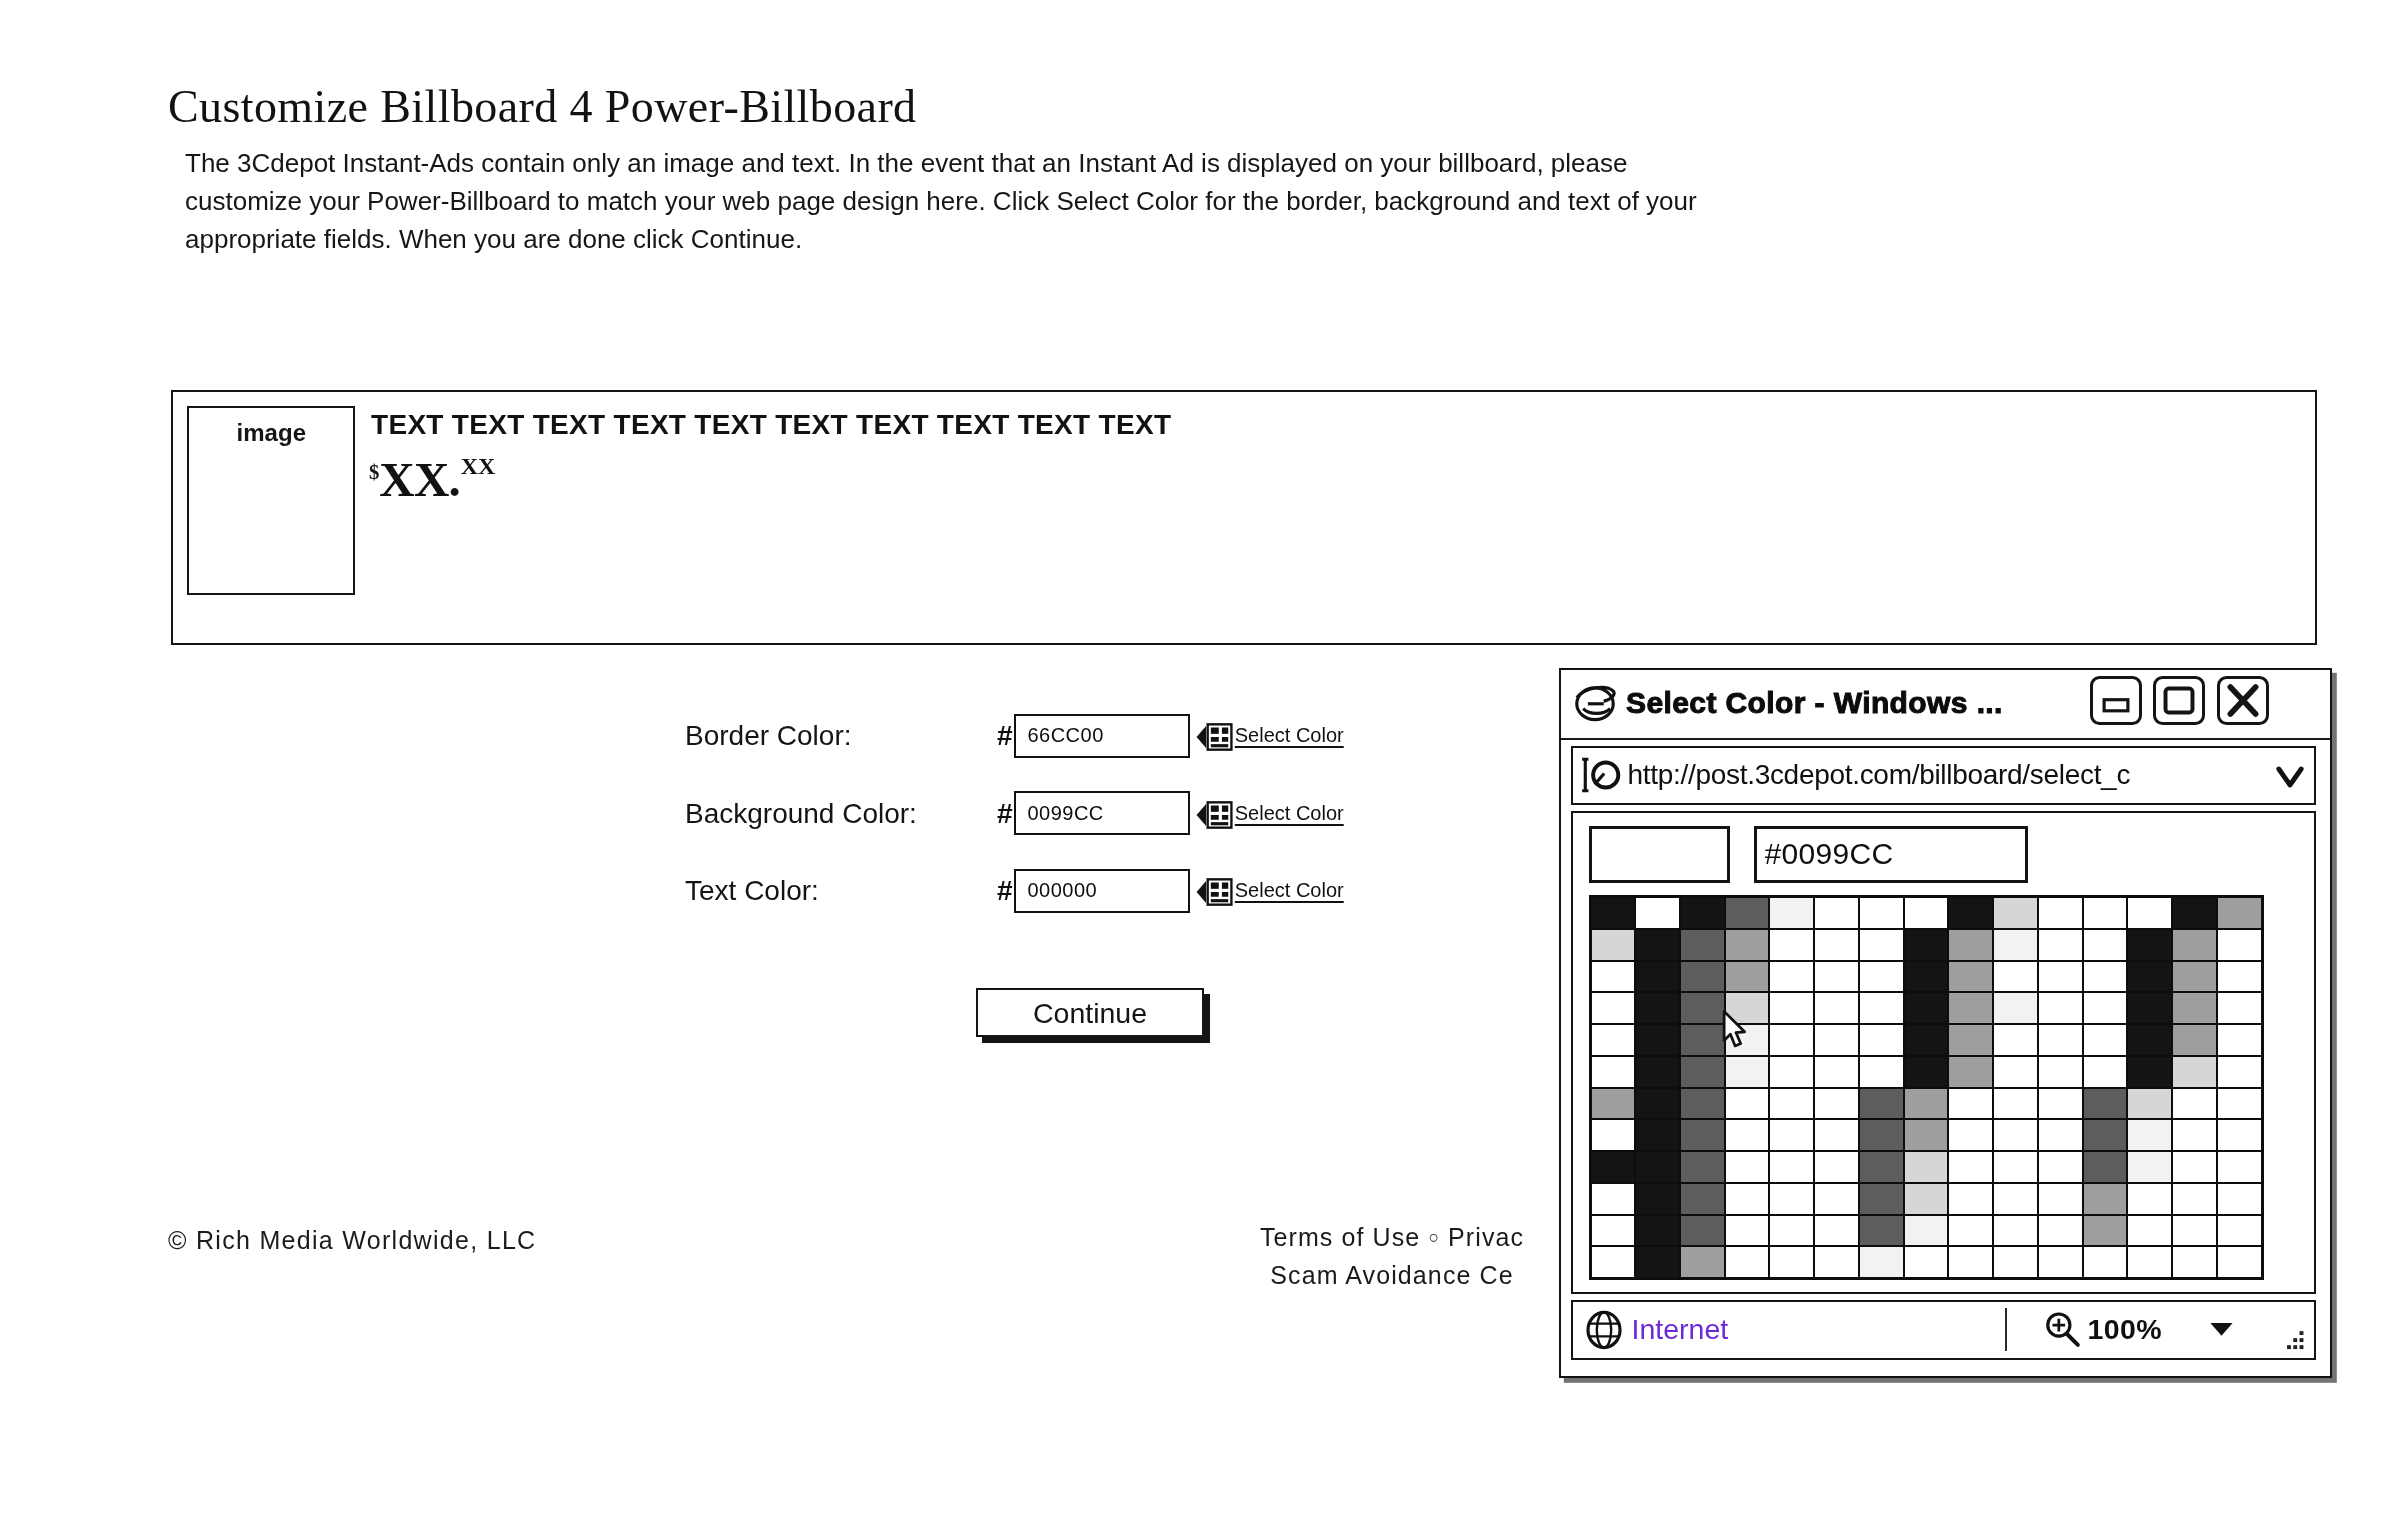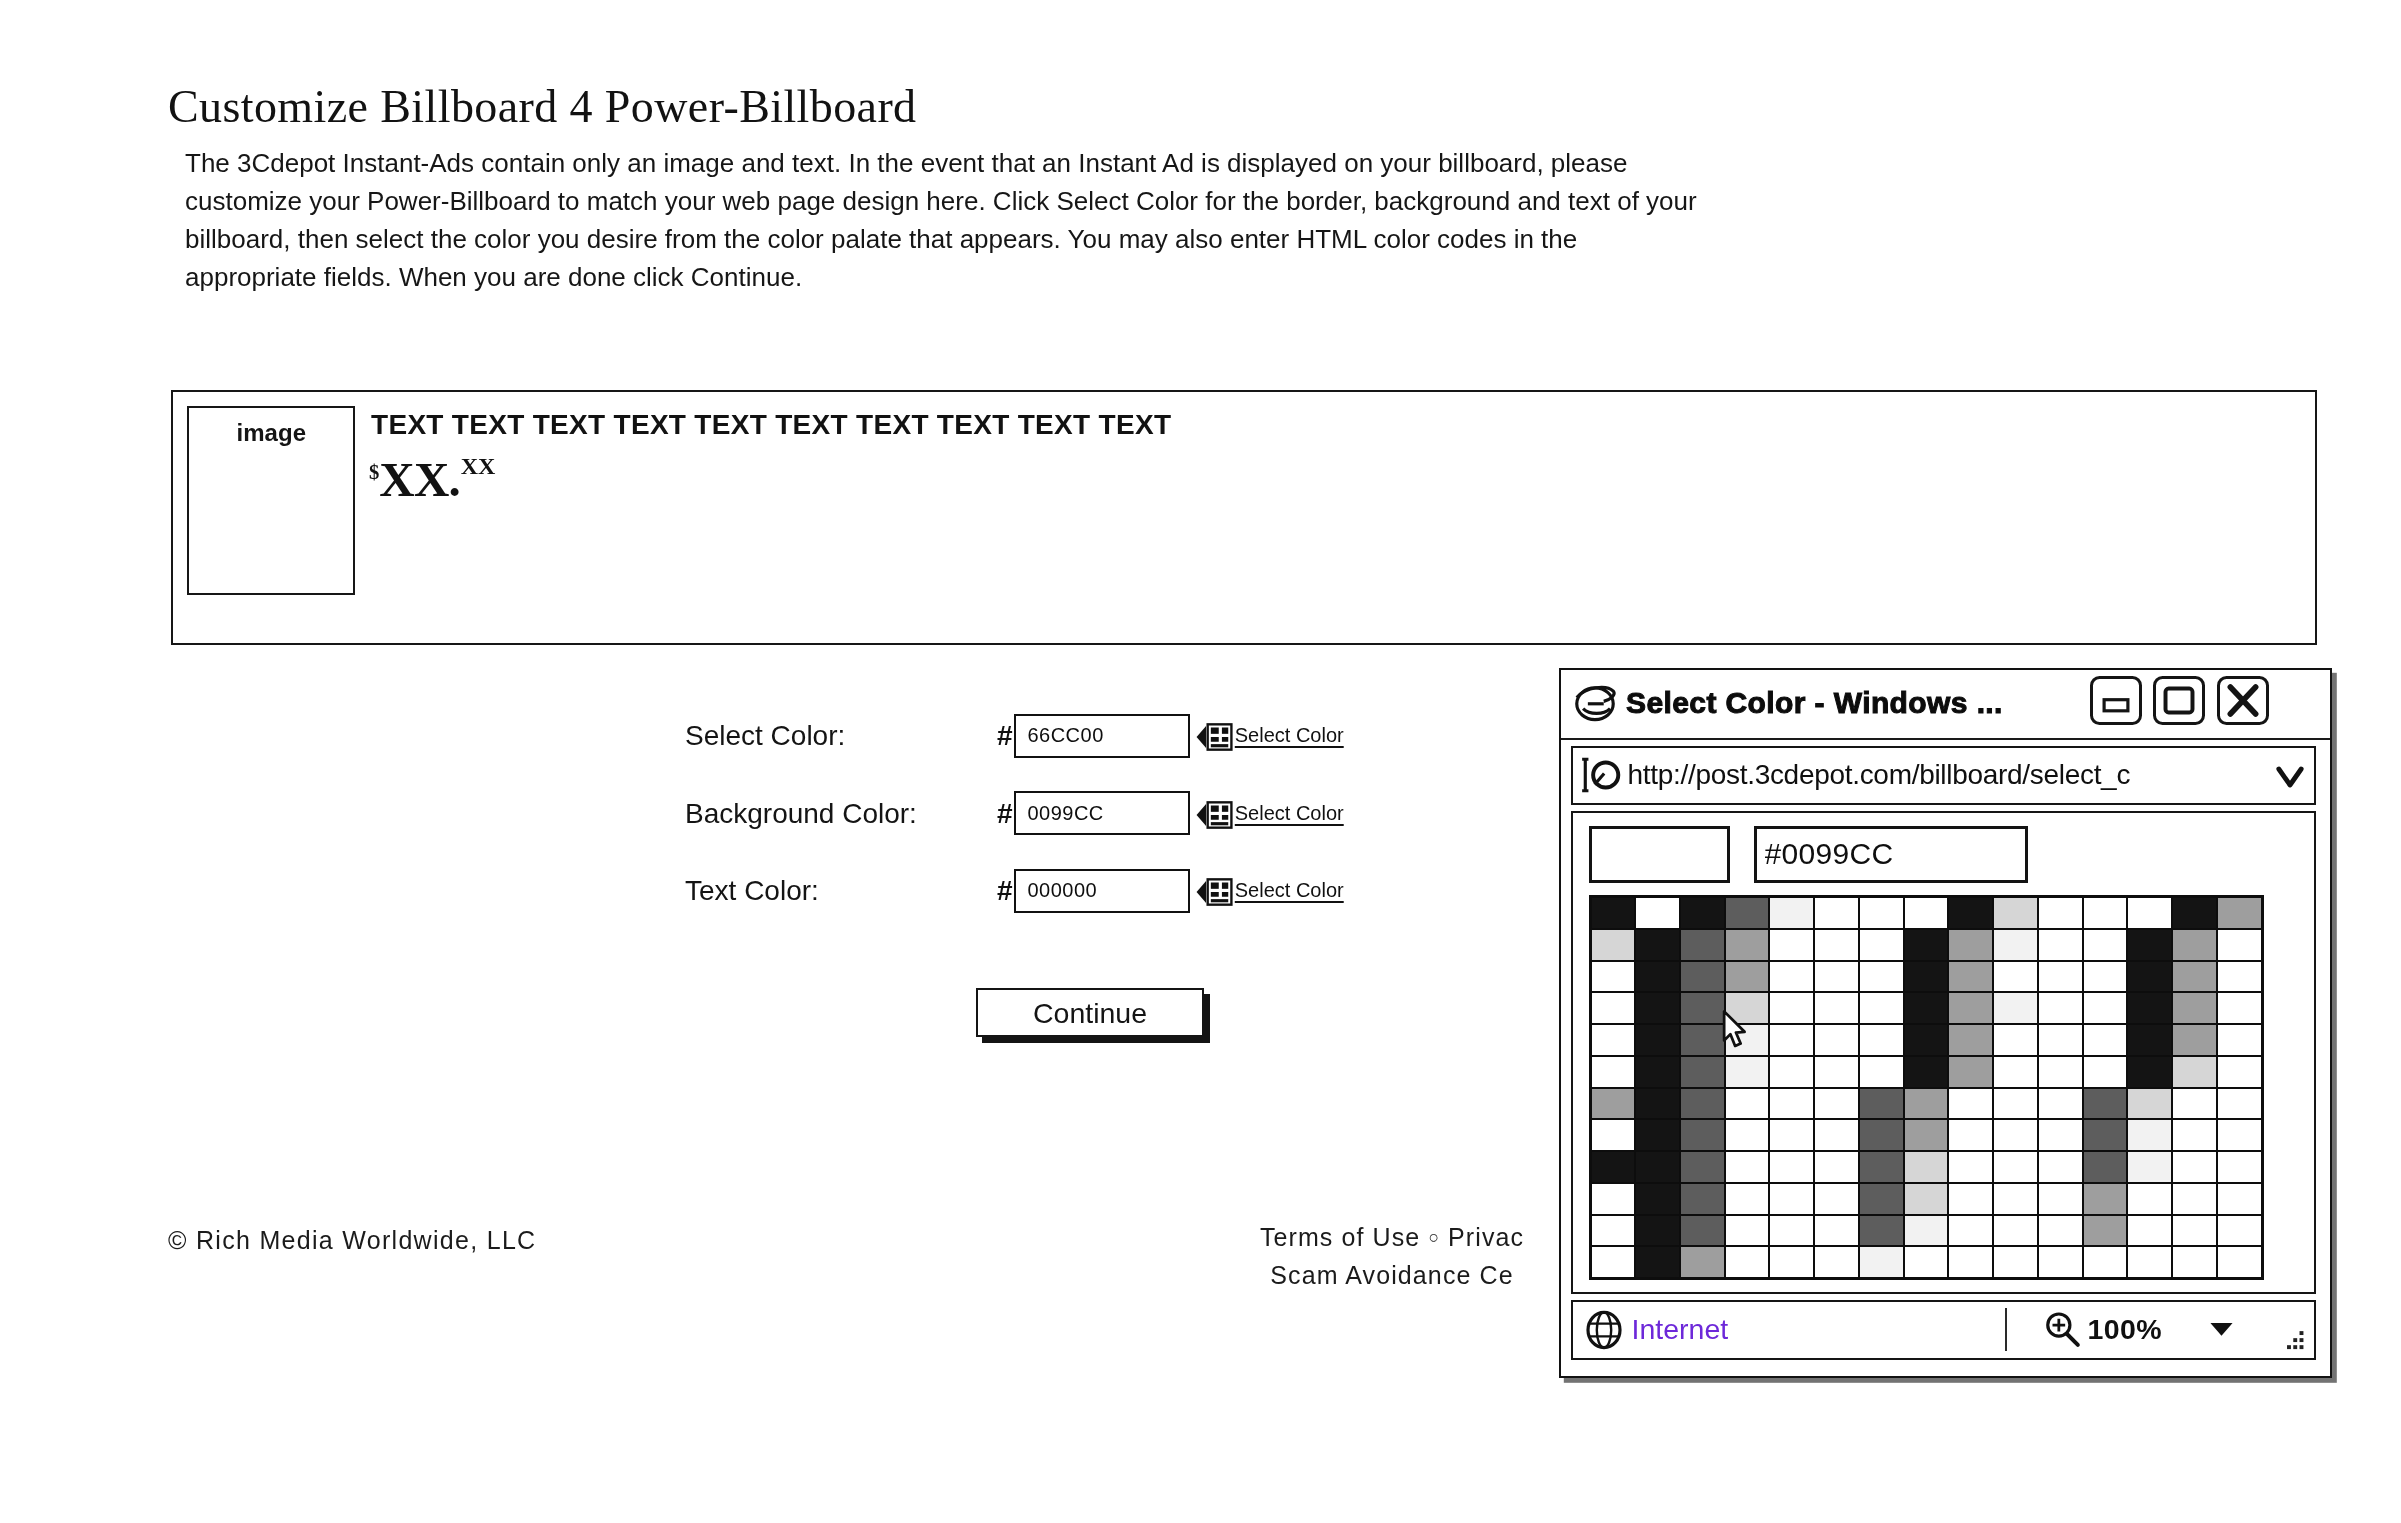--- a/index.html
+++ b/index.html
@@ -472,42 +472,41 @@
   svg { display: block; }
 </style>
 </head>
 <body>
 
 <h1 id="page-title">Customize Billboard 4 Power-Billboard</h1>
 
 <div id="intro-paragraph">
   <div>The 3Cdepot Instant-Ads contain only an image and text. In the event that an Instant Ad is displayed on your billboard, please</div>
   <div>customize your Power-Billboard to match your web page design here. Click Select Color for the border, background and text of your</div>
-  <div>billboard, then select the color you desire from the color palate that appears. You may also enter HTML color codes in the</div>
   <div class="lastline">appropriate fields. When you are done click Continue.</div>
 </div>
 
 <div id="billboard-preview">
 
   <div id="billboard-image-placeholder">
     <span>image</span>
   </div>
 
   <div id="billboard-text-line">TEXT TEXT TEXT TEXT TEXT TEXT TEXT TEXT TEXT TEXT</div>
 
   <div id="billboard-price">
     <span class="cur">$</span><span class="dollars">XX</span><span class="dot">.</span><span class="cents">XX</span>
   </div>
 
 </div>
 
 <div id="color-form">
 
   <div class="color-row">
-    <span class="color-row-label">Select Color:</span><span class="hash-mark">#</span><input class="color-input" type="text" value="66CC00" style=""><span class="palette-icon">
+    <span class="color-row-label">Border Color:</span><span class="hash-mark">#</span><input class="color-input" type="text" value="66CC00" style=""><span class="palette-icon">
       <svg viewBox="0 0 48 40" width="38" height="32" aria-hidden="true">
         <path d="M2 20 L14 6 L14 34 Z" fill="#111"></path>
         <rect x="16" y="4" width="30" height="32" fill="none" stroke="#111" stroke-width="3"></rect>
         <rect x="20" y="8" width="10" height="8" fill="#111"></rect>
         <rect x="34" y="8" width="8" height="8" fill="#111"></rect>
         <rect x="20" y="20" width="10" height="6" fill="#111"></rect>
         <rect x="34" y="20" width="8" height="6" fill="#111"></rect>
         <rect x="20" y="29" width="22" height="4" fill="#111"></rect>
       </svg>
     </span><span class="select-color-link">Select Color</span>

